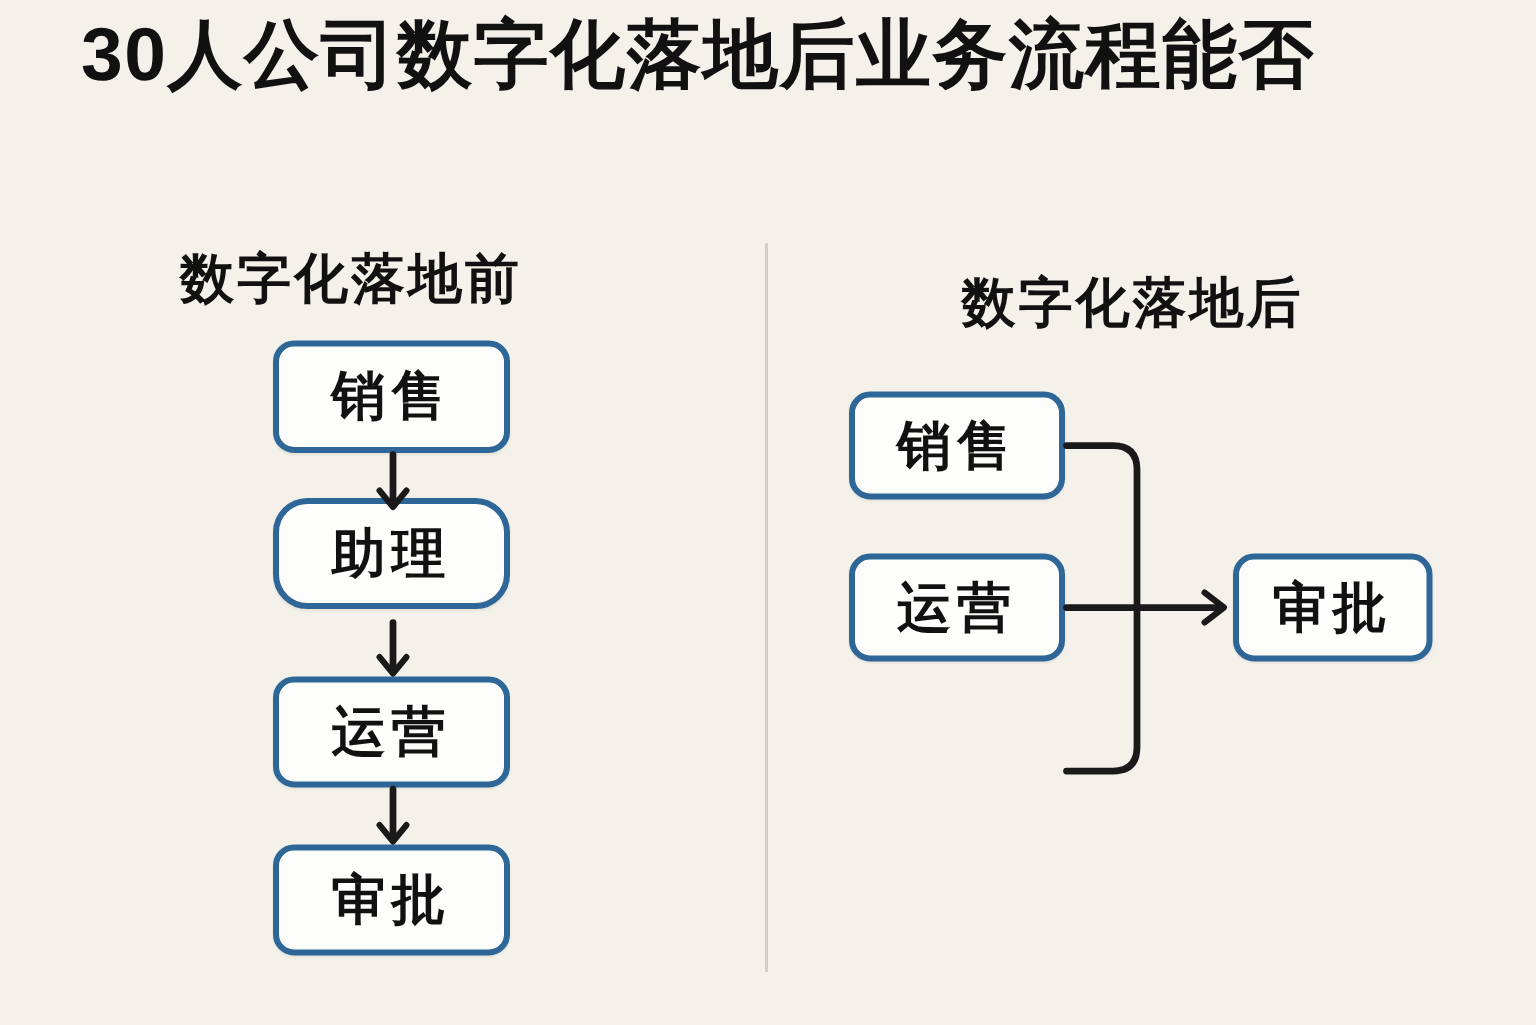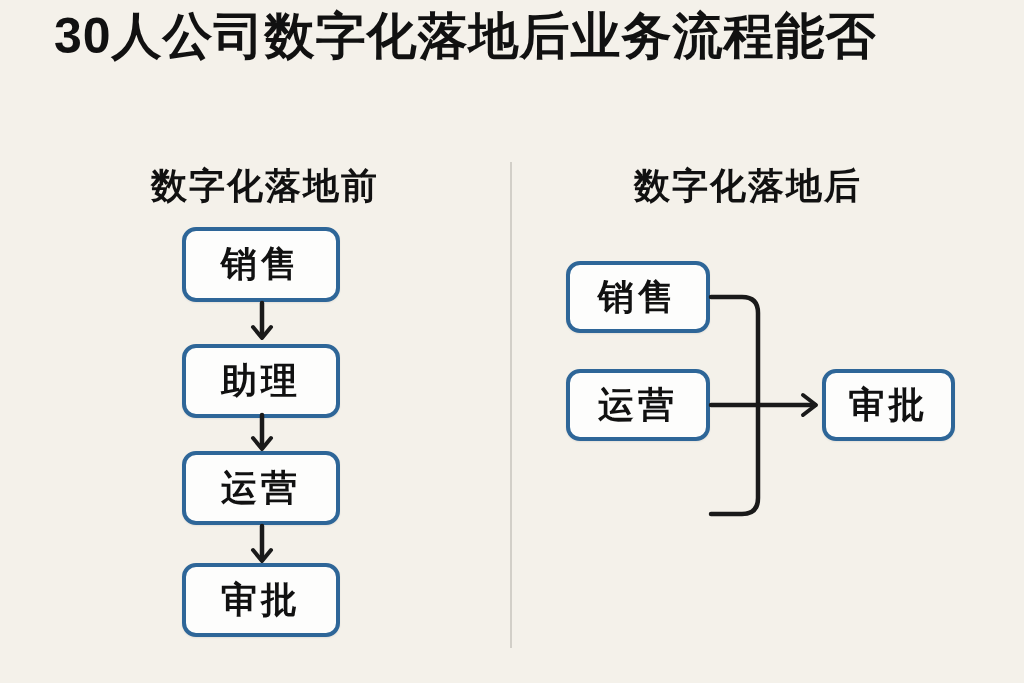--- a/index.html
+++ b/index.html
@@ -39,42 +39,42 @@
     width: 2px;
     height: 486px;
     background: var(--divider);
   }
   .heading {
     position: absolute;
     top: 162px;
     font-size: 36px;
     font-weight: 800;
     color: var(--text);
-    text-align: center;
+    text-align: left;
     letter-spacing: 2px;
   }
   .heading.before { left: 120px; width: 290px; }
-  .heading.after  { left: 598px; width: 300px; }
+  .heading.after  { left: 641px; width: 300px; margin-top: 16px; }
   .node {
     position: absolute;
     background: var(--box-fill);
     border: 4px solid var(--box-border);
     border-radius: 14px;
     display: flex;
     align-items: center;
     justify-content: center;
     font-size: 36px;
     font-weight: 800;
     color: var(--text);
     letter-spacing: 4px;
     box-shadow: 0 1px 2px rgba(0,0,0,0.07);
   }
   
   .b0 { left: 182px; top: 227px; width: 158px; height: 75px; }
-  .b1 { left: 182px; top: 344px; width: 158px; height: 74px; }
+  .b1 { left: 182px; top: 332px; width: 158px; height: 74px; border-radius: 23px; }
   .b2 { left: 182px; top: 451px; width: 158px; height: 74px; }
   .b3 { left: 182px; top: 563px; width: 158px; height: 74px; }
   
   .a0 { left: 566px; top: 261px; width: 144px; height: 72px; }
   .a1 { left: 566px; top: 369px; width: 144px; height: 72px; }
   .a2 { left: 566px; top: 478px; width: 144px; height: 72px; }
   .at { left: 822px; top: 369px; width: 133px; height: 72px; }
   .connectors {
     position: absolute;
     left: 0; top: 0;

